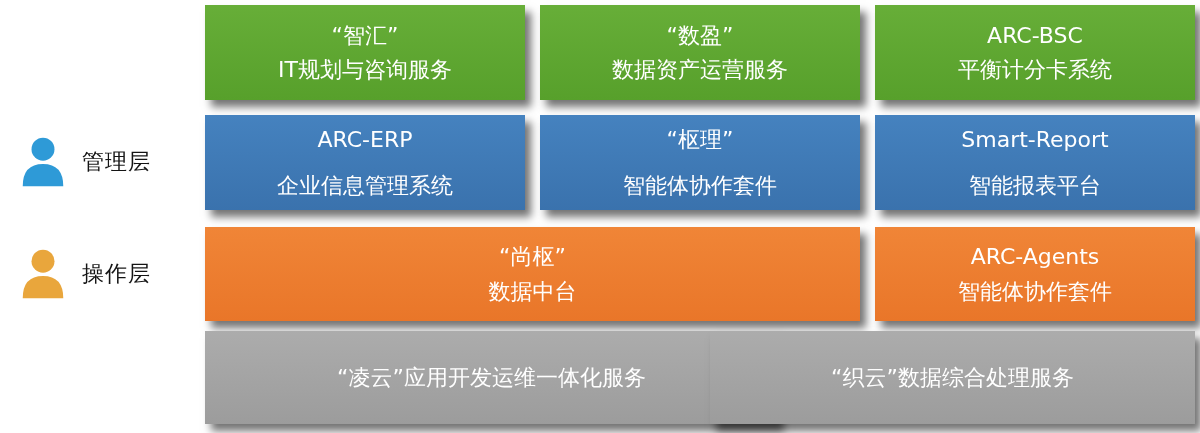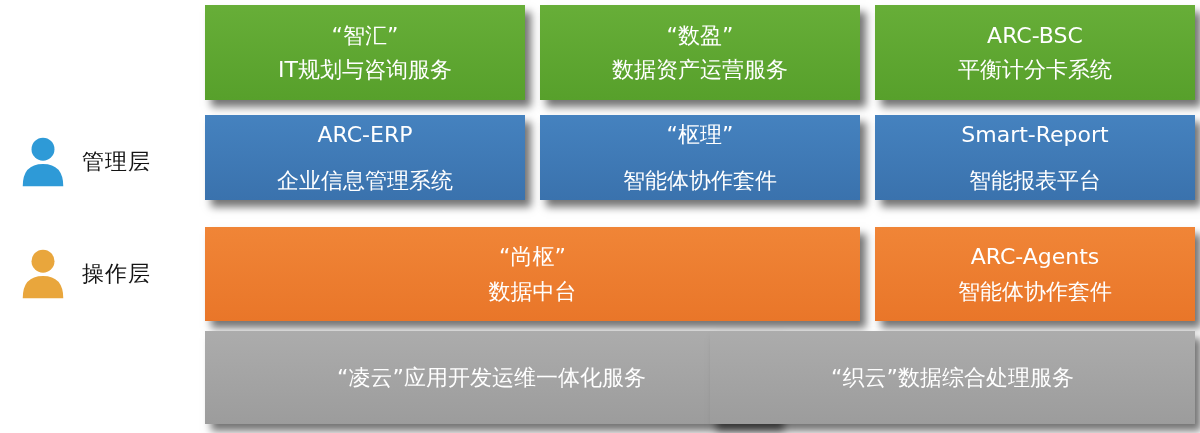--- a/index.html
+++ b/index.html
@@ -48,21 +48,21 @@
   .blue   { background: linear-gradient(180deg, #4582bf 0%, #3a72ad 100%); }
   .orange { background: linear-gradient(180deg, #f08537 0%, #e97629 100%); }
   .gray   { background: linear-gradient(180deg, #acacac 0%, #9c9c9c 100%); }
 
   .green .l2  { margin-top: 4px; text-align: center; }
   .blue  .l1  { margin-bottom: 16px; }
   .orange .l2 { margin-top: 5px; }
 
   
   .r1 { top: 5px;   height: 95px; }
-  .r2 { top: 115px; height: 85px; }
+  .r2 { top: 115px; height: 95px; }
   .r3 { top: 227px; height: 94px; }
   .r4 { top: 331px; height: 93px; }
   .c1 { left: 205px; width: 320px; }
   .c2 { left: 540px; width: 320px; }
   .c3 { left: 875px; width: 320px; }
   .c12 { left: 205px; width: 655px; }   
   .g1  { left: 205px; width: 573px; }
   .g2  { left: 710px; width: 485px; }
 
   .lg1 { top: 25px; }

